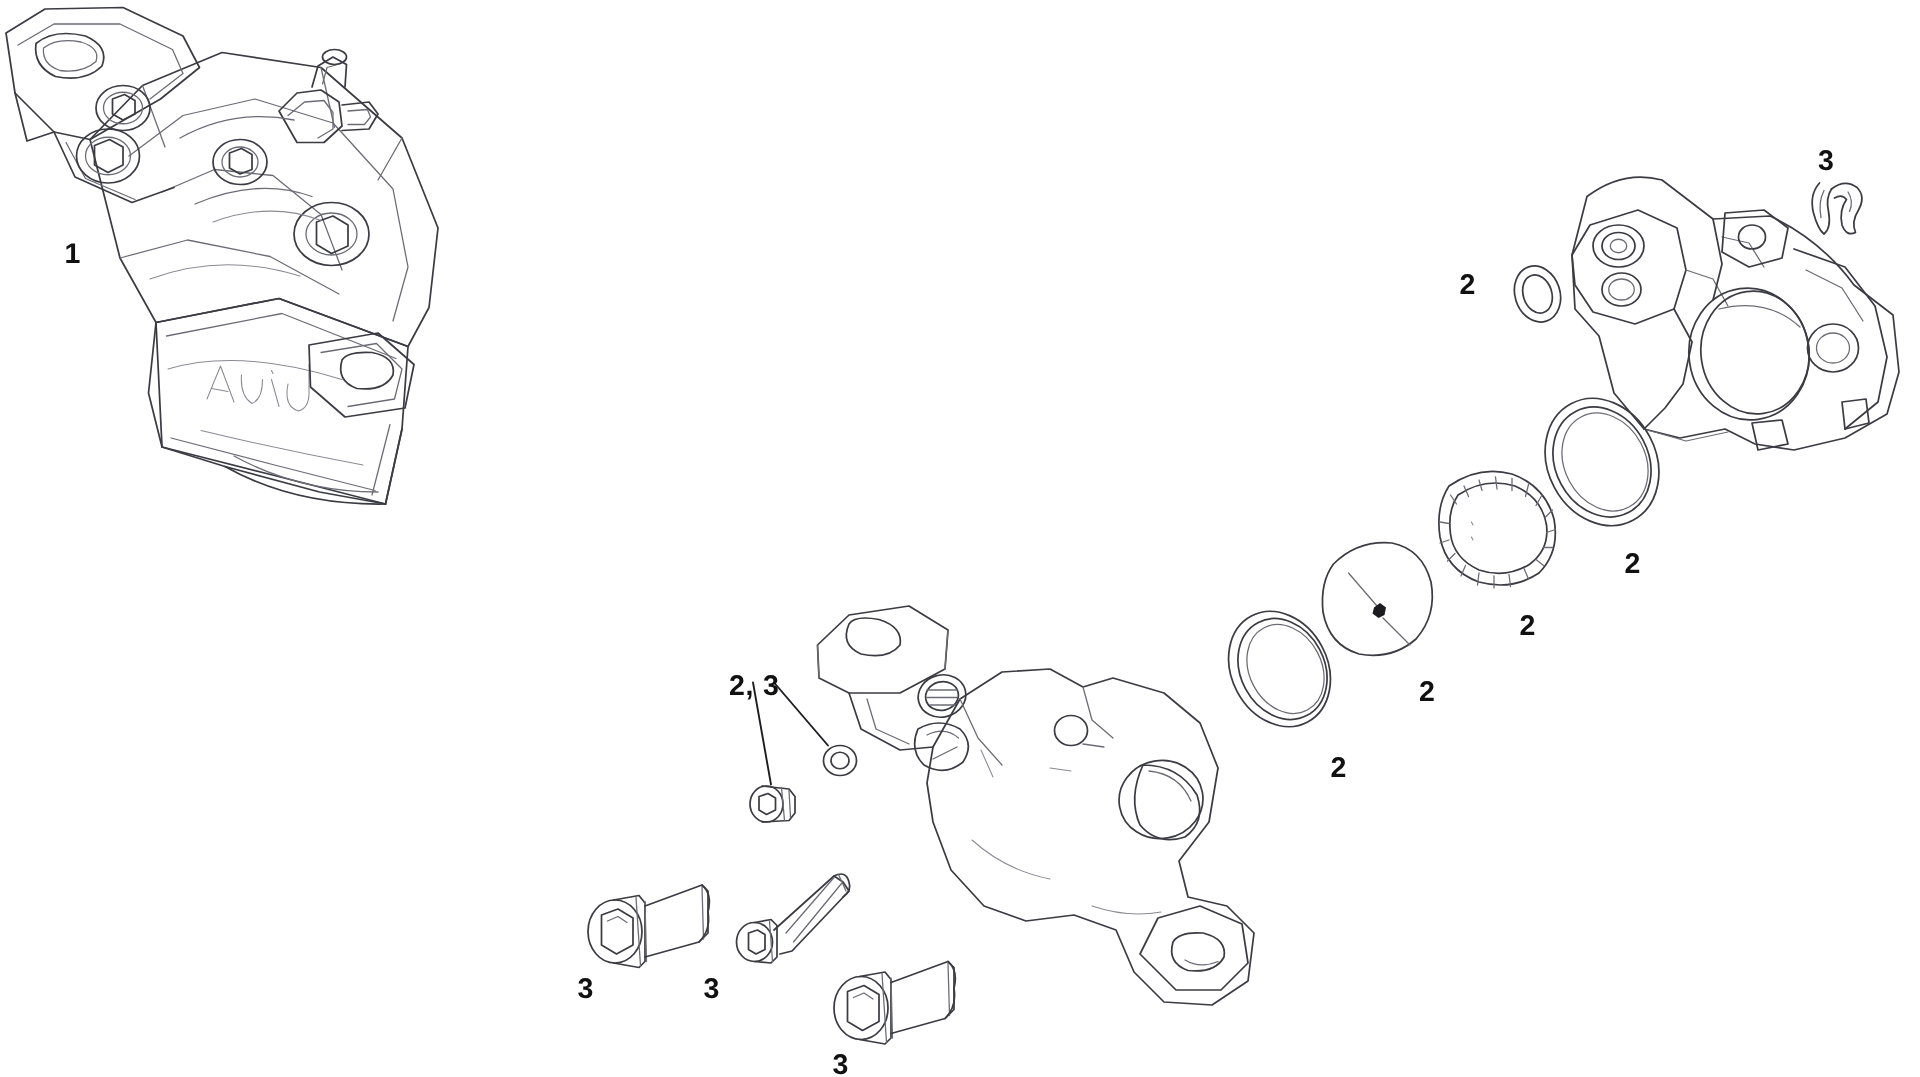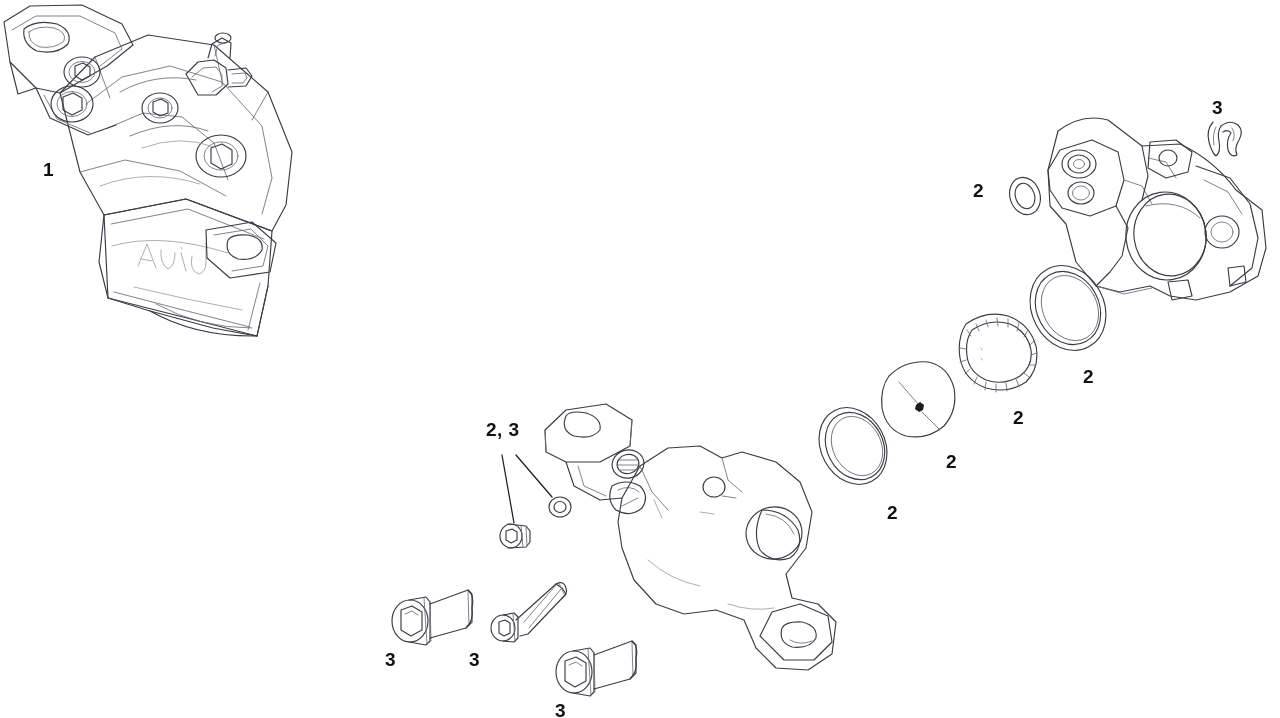--- a/index.html
+++ b/index.html
@@ -358,21 +358,21 @@
   <div class="callout" style="left:1212px; top:98px;">3</div>
 
   <div class="callout" style="left:1083px; top:367px;">2</div>
 
   <div class="callout" style="left:1013px; top:408px;">2</div>
 
   <div class="callout" style="left:946px; top:452px;">2</div>
 
   <div class="callout" style="left:887px; top:503px;">2</div>
 
-  <div class="callout wide" style="left:486px; top:420px;">2, 3</div>
+  <div class="callout wide" style="left:486px; top:448px;">2, 3</div>
 
   <div class="callout" style="left:385px; top:650px;">3</div>
 
   <div class="callout" style="left:469px; top:650px;">3</div>
 
   <div class="callout" style="left:555px; top:701px;">3</div>
 
 </div>
 
 </body></html>

